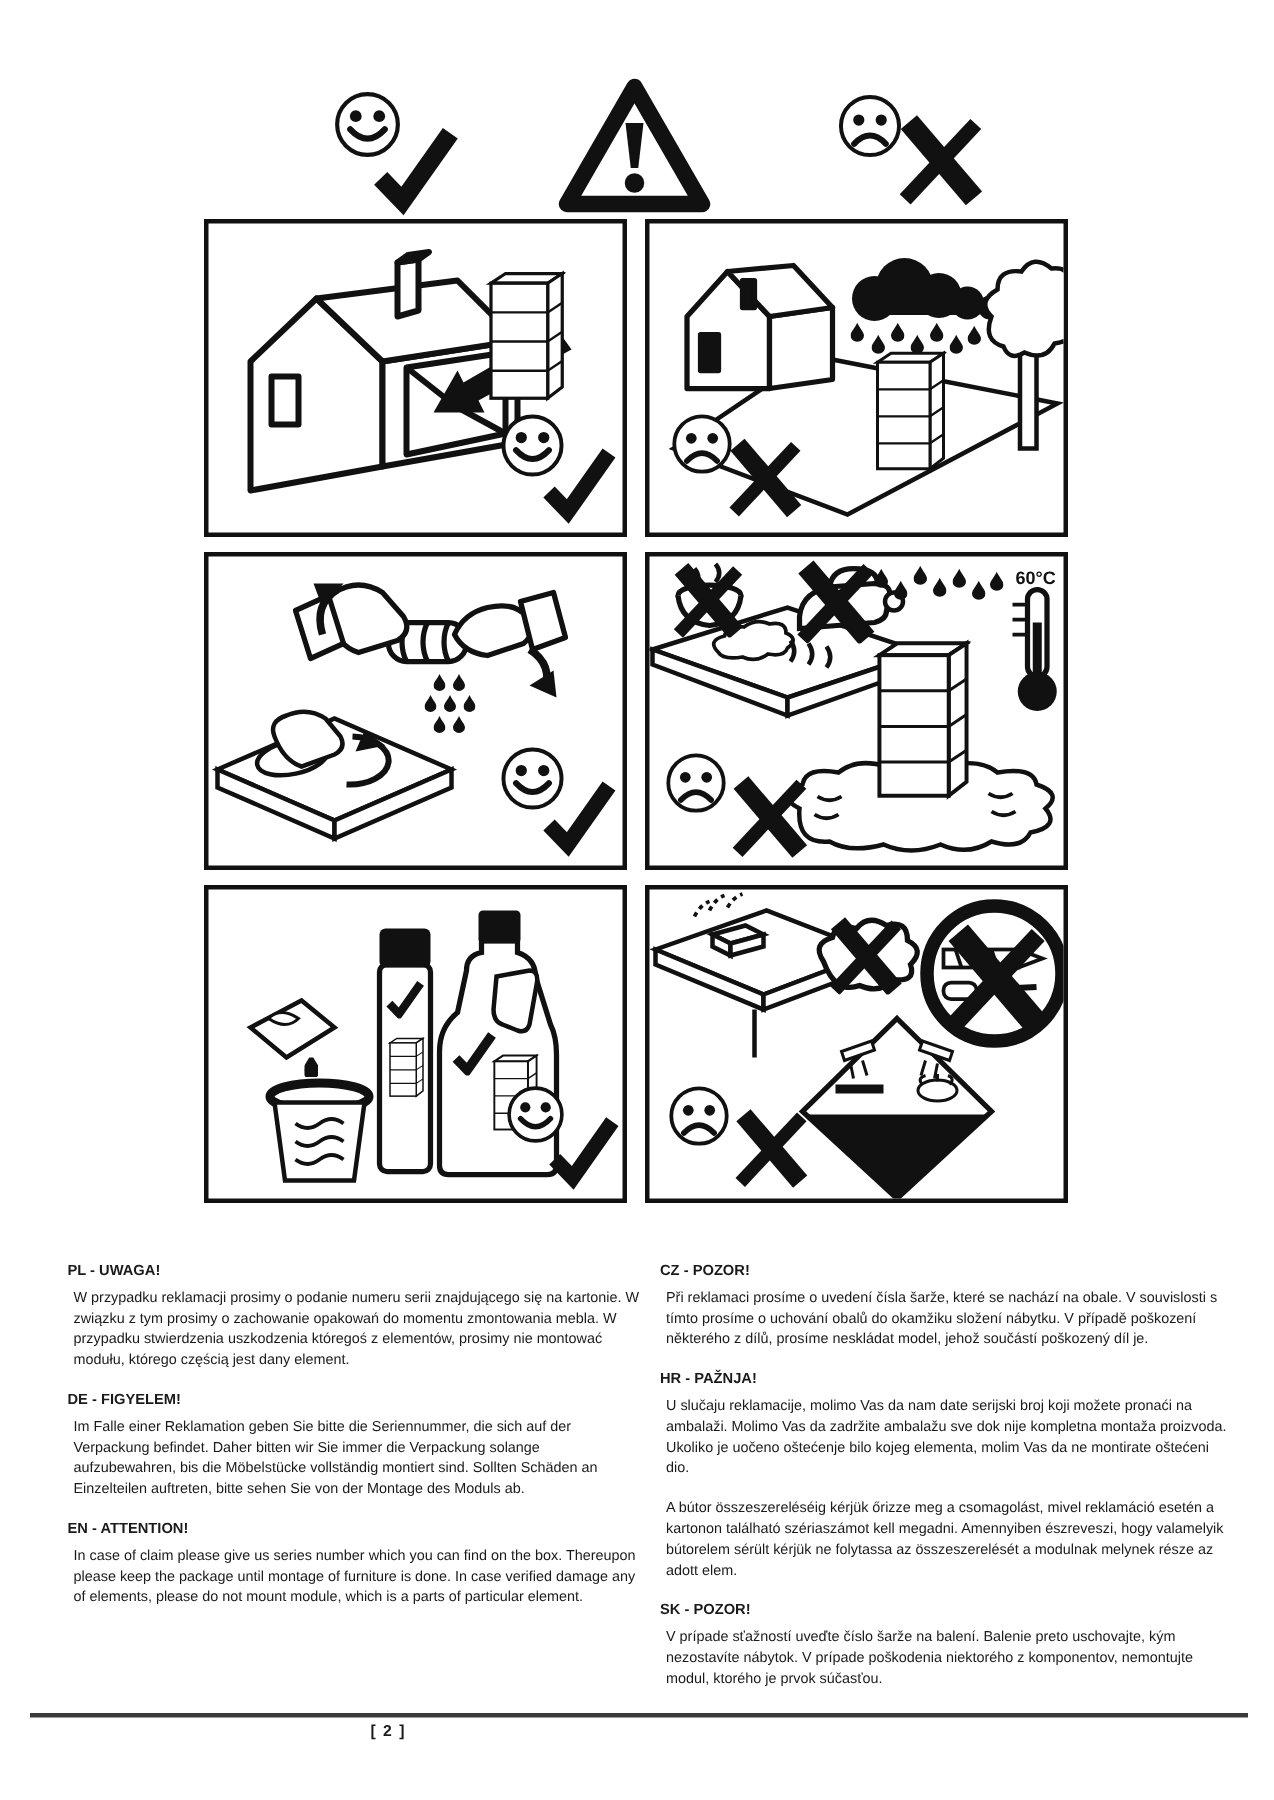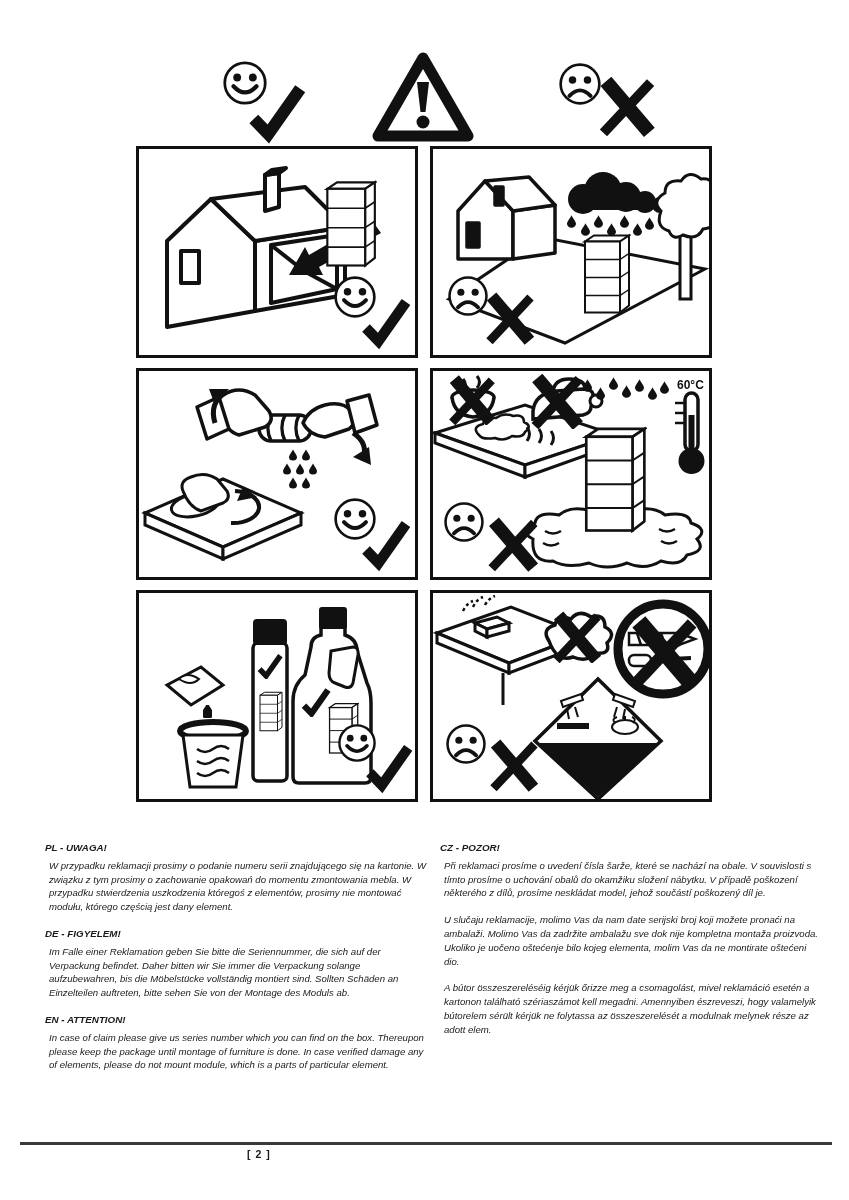--- a/index.html
+++ b/index.html
@@ -13,21 +13,21 @@
   
   .panel{position:absolute;width:282px;height:212px;border:3px solid #111;
          box-sizing:border-box;background:#fff;}
   #panel-1{left:136px;top:146px;} #panel-2{left:430px;top:146px;}
   #panel-3{left:136px;top:368px;} #panel-4{left:430px;top:368px;}
   #panel-5{left:136px;top:590px;} #panel-6{left:430px;top:590px;}
   .panel svg{display:block;width:276px;height:206px;}
   
   .lang-col{position:absolute;top:841px;width:388px;font-size:9.6px;line-height:13.8px;}
   #col-left{left:45px;} #col-right{left:440px;}
-  .lang-section{margin:0 0 13px 0;font-style:italic;}
+  .lang-section{margin:0 0 13px 0;}
   .lang-heading{font-weight:bold;font-size:9.8px;margin:0 0 1px 0;}
   .lang-body{margin:4px;}
   
   .footer-line{position:absolute;left:20px;top:1142px;width:812px;height:3px;background:#3a3a3a;}
   .page-number{position:absolute;left:247px;top:1148px;font-size:10.5px;font-weight:600;letter-spacing:1px;}
   svg text{font-family:"Liberation Sans",sans-serif;}
 </style>
 </head>
 <body>
 
@@ -328,23 +328,28 @@
       <p class="lang-body">In case of claim please give us series number which you can find on the box. Thereupon please keep the package until montage of furniture is done. In case verified damage any of elements, please do not mount module, which is a parts of particular element.</p>
     </div>
   </div>
 
   <div id="col-right" class="lang-col">
     <div class="lang-section">
       <p class="lang-heading">CZ - POZOR!</p>
       <p class="lang-body">Při reklamaci prosíme o uvedení čísla šarže, které se nachází na obale. V souvislosti s tímto prosíme o uchování obalů do okamžiku složení nábytku. V případě poškození některého z dílů, prosíme neskládat model, jehož součástí poškozený díl je.</p>
     </div>
     <div class="lang-section">
+      <p class="lang-heading">HR - PAŽNJA!</p>
       <p class="lang-body">U slučaju reklamacije, molimo Vas da nam date serijski broj koji možete pronaći na ambalaži. Molimo Vas da zadržite ambalažu sve dok nije kompletna montaža proizvoda. Ukoliko je uočeno oštećenje bilo kojeg elementa, molim Vas da ne montirate oštećeni dio.</p>
     </div>
     <div class="lang-section">
       <p class="lang-body">A bútor összeszereléséig kérjük őrizze meg a csomagolást, mivel reklamáció esetén a kartonon található szériaszámot kell megadni. Amennyiben észreveszi, hogy valamelyik bútorelem sérült kérjük ne folytassa az összeszerelését a modulnak melynek része az adott elem.</p>
+    </div>
+    <div class="lang-section">
+      <p class="lang-heading">SK - POZOR!</p>
+      <p class="lang-body">V prípade sťažností uveďte číslo šarže na balení. Balenie preto uschovajte, kým nezostavíte nábytok. V prípade poškodenia niektorého z komponentov, nemontujte modul, ktorého je prvok súčasťou.</p>
     </div>
   </div>
 
   <div class="footer-line"></div>
   <div class="page-number">[ 2 ]</div>
 
 </div>
 
 </body></html>

